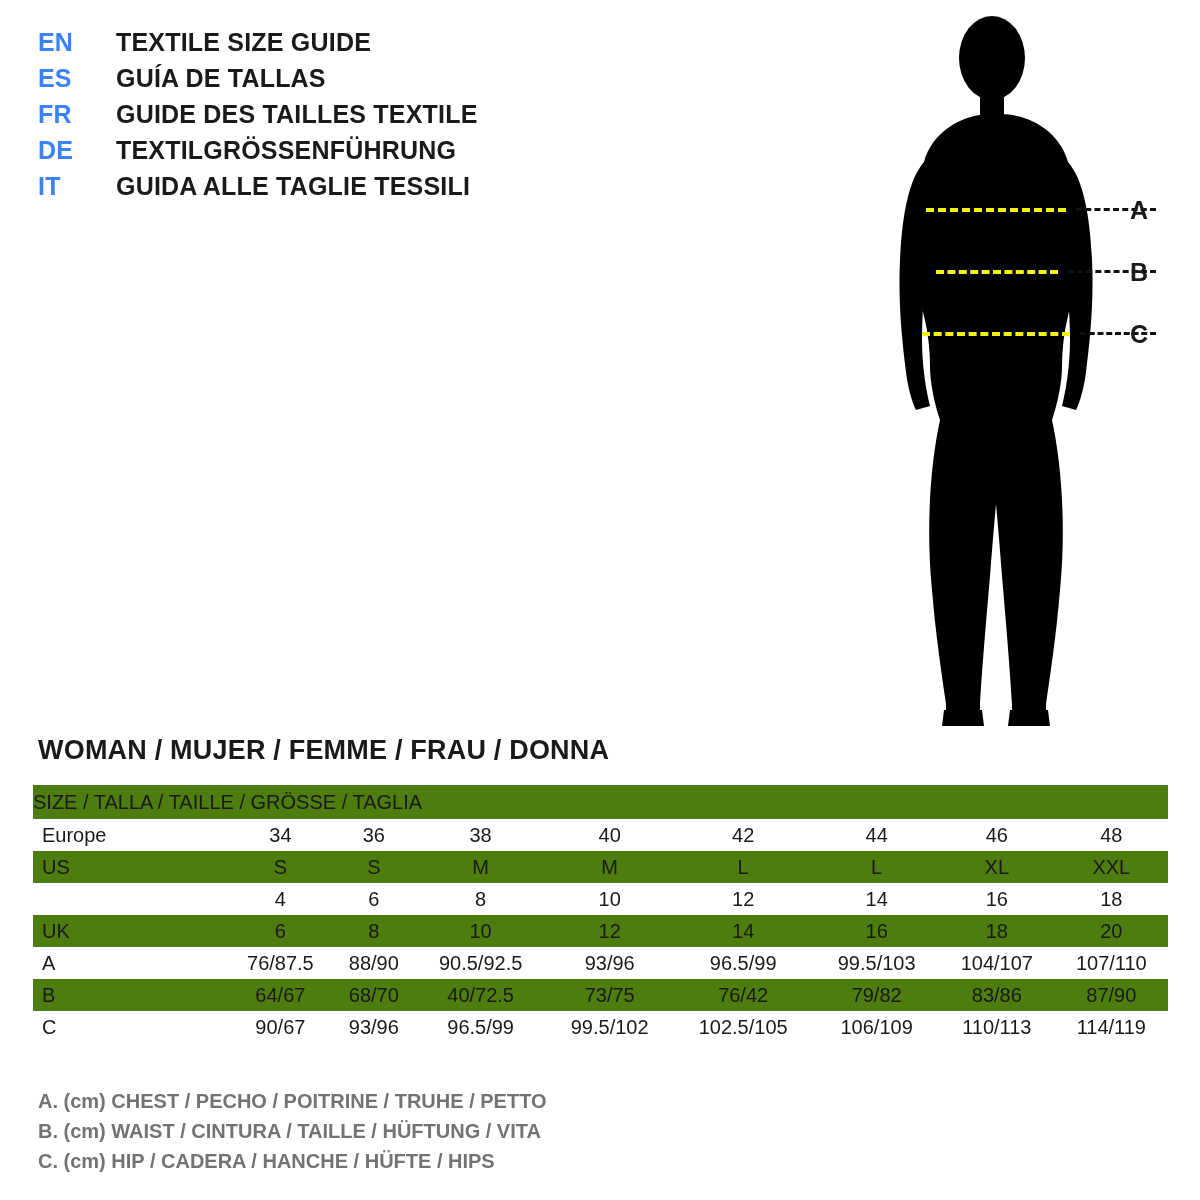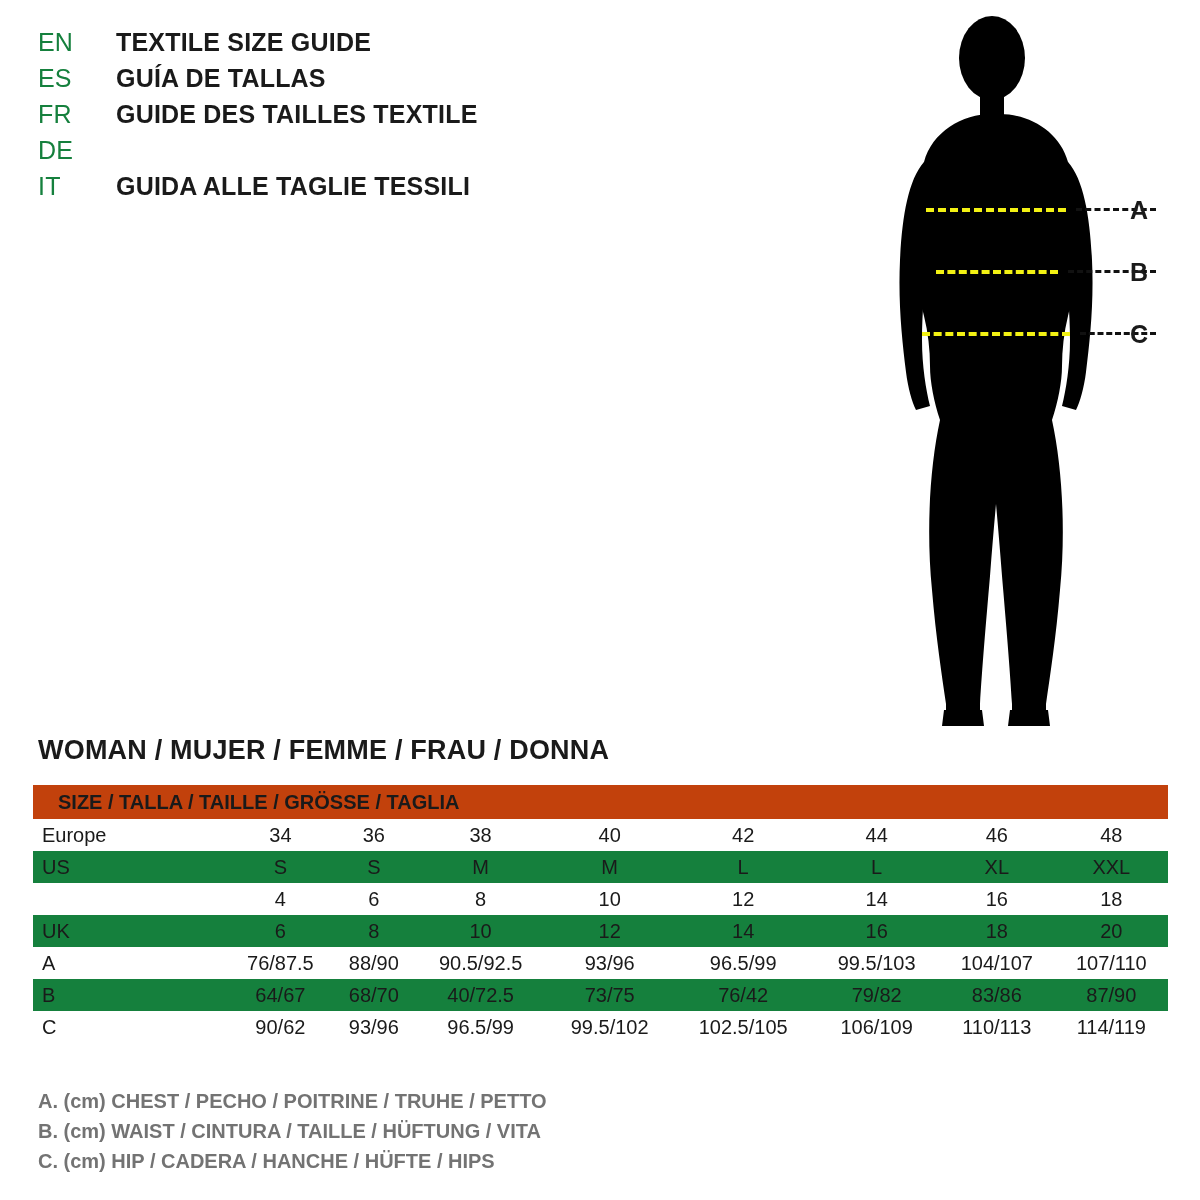--- a/index.html
+++ b/index.html
@@ -25,23 +25,23 @@
   }
   .title-row {
     display: flex;
     align-items: baseline;
     height: 36px;
   }
   .title-lang {
     width: 78px;
     flex: 0 0 78px;
     font-size: 25px;
-    font-weight: normal;
+    font-weight: bold;
     letter-spacing: 0.2px;
-    color: #15803d;
+    color: #3b82f6;
   }
   .title-text {
     font-size: 25px;
     font-weight: bold;
     letter-spacing: 0.2px;
     color: #1a1a1a;
     white-space: nowrap;
   }
 
   
@@ -100,28 +100,27 @@
     font-weight: normal;
     vertical-align: middle;
   }
   .size-table .rowhead {
     text-align: left;
     padding-left: 9px;
     width: 185px;
     margin-top: 16px;
   }
   .row-header-band td {
-    background: #c2410c;
-    font-weight: bold;
+    background: #4d7c0f;
+    font-weight: normal;
     text-align: left;
     font-size: 20px;
     height: 34px;
-    padding-left: 25px;
-  }
-  .row-shade td { background: #15803d; }
+  }
+  .row-shade td { background: #4d7c0f; }
   .row-plain td { background: #ffffff; }
 
   
   .legend {
     position: absolute;
     left: 38px;
     top: 1090px;
     width: 900px;
   }
   .legend-line {
@@ -143,20 +142,21 @@
   <div class="title-row">
     <span class="title-lang">ES</span>
     <span class="title-text">GUÍA DE TALLAS</span>
   </div>
   <div class="title-row">
     <span class="title-lang">FR</span>
     <span class="title-text">GUIDE DES TAILLES TEXTILE</span>
   </div>
   <div class="title-row">
     <span class="title-lang">DE</span>
+    <span class="title-text">TEXTILGRÖSSENFÜHRUNG</span>
   </div>
   <div class="title-row">
     <span class="title-lang">IT</span>
     <span class="title-text">GUIDA ALLE TAGLIE TESSILI</span>
   </div>
 </div>
 
 <div class="figure-wrap">
 
   <svg class="figure-svg" width="330" height="740" viewBox="0 0 330 740">
@@ -293,21 +293,21 @@
       <td>40/72.5</td>
       <td>73/75</td>
       <td>76/42</td>
       <td>79/82</td>
       <td>83/86</td>
       <td>87/90</td>
     </tr>
 
     <tr class="row-plain">
       <td class="rowhead">C</td>
-      <td>90/62</td>
+      <td>90/67</td>
       <td>93/96</td>
       <td>96.5/99</td>
       <td>99.5/102</td>
       <td>102.5/105</td>
       <td>106/109</td>
       <td>110/113</td>
       <td>114/119</td>
     </tr>
   </tbody>
 </table>

